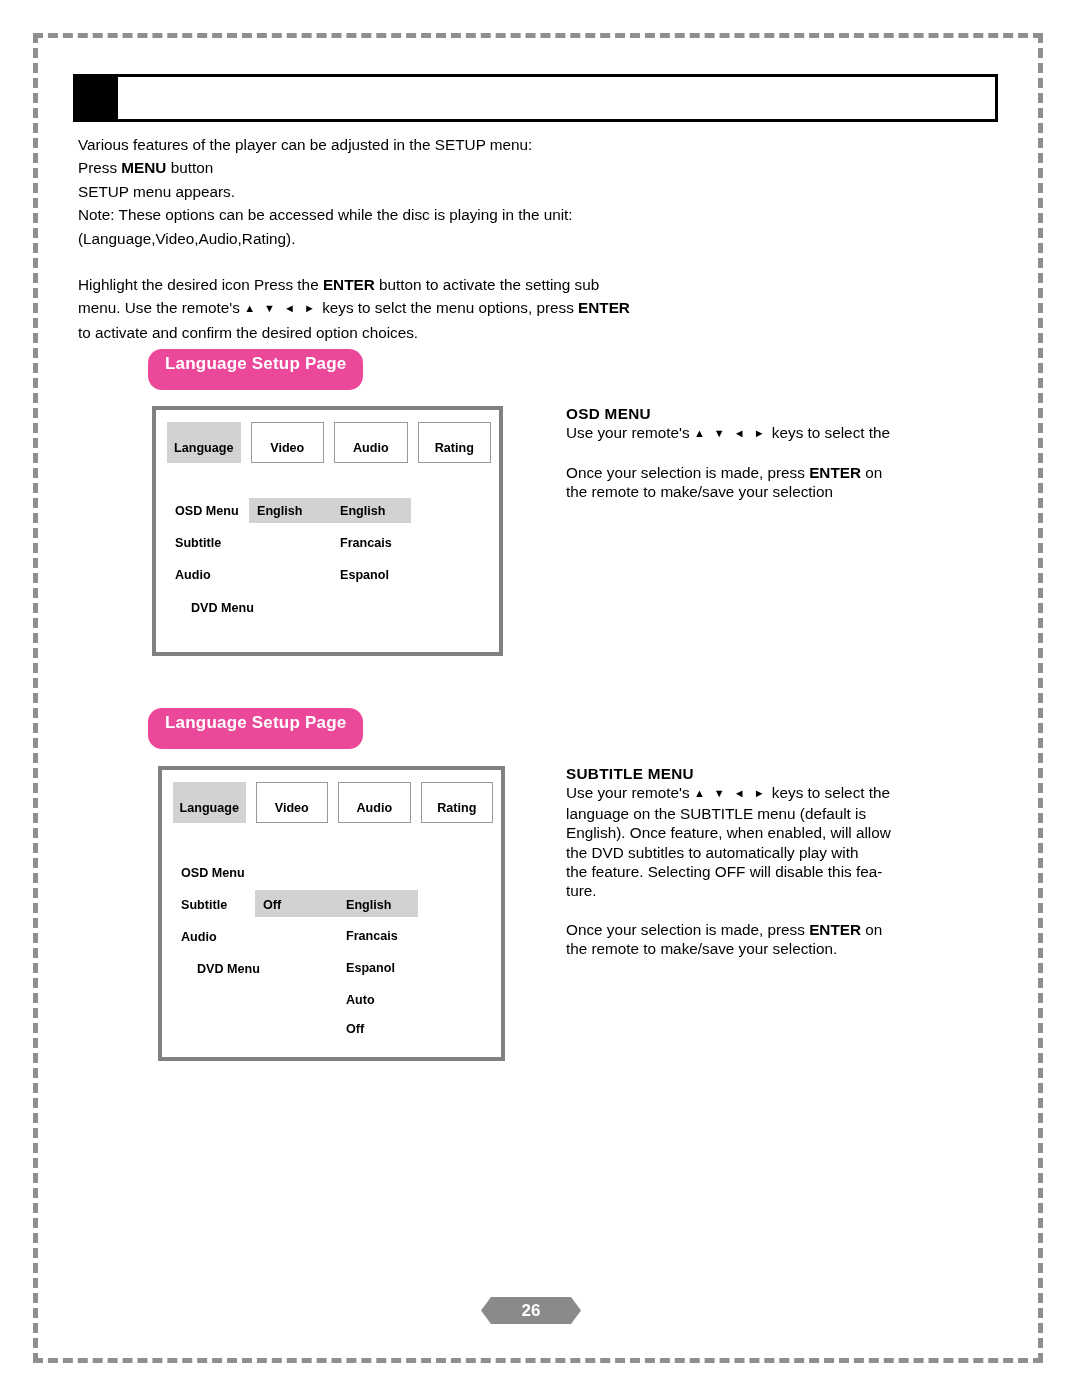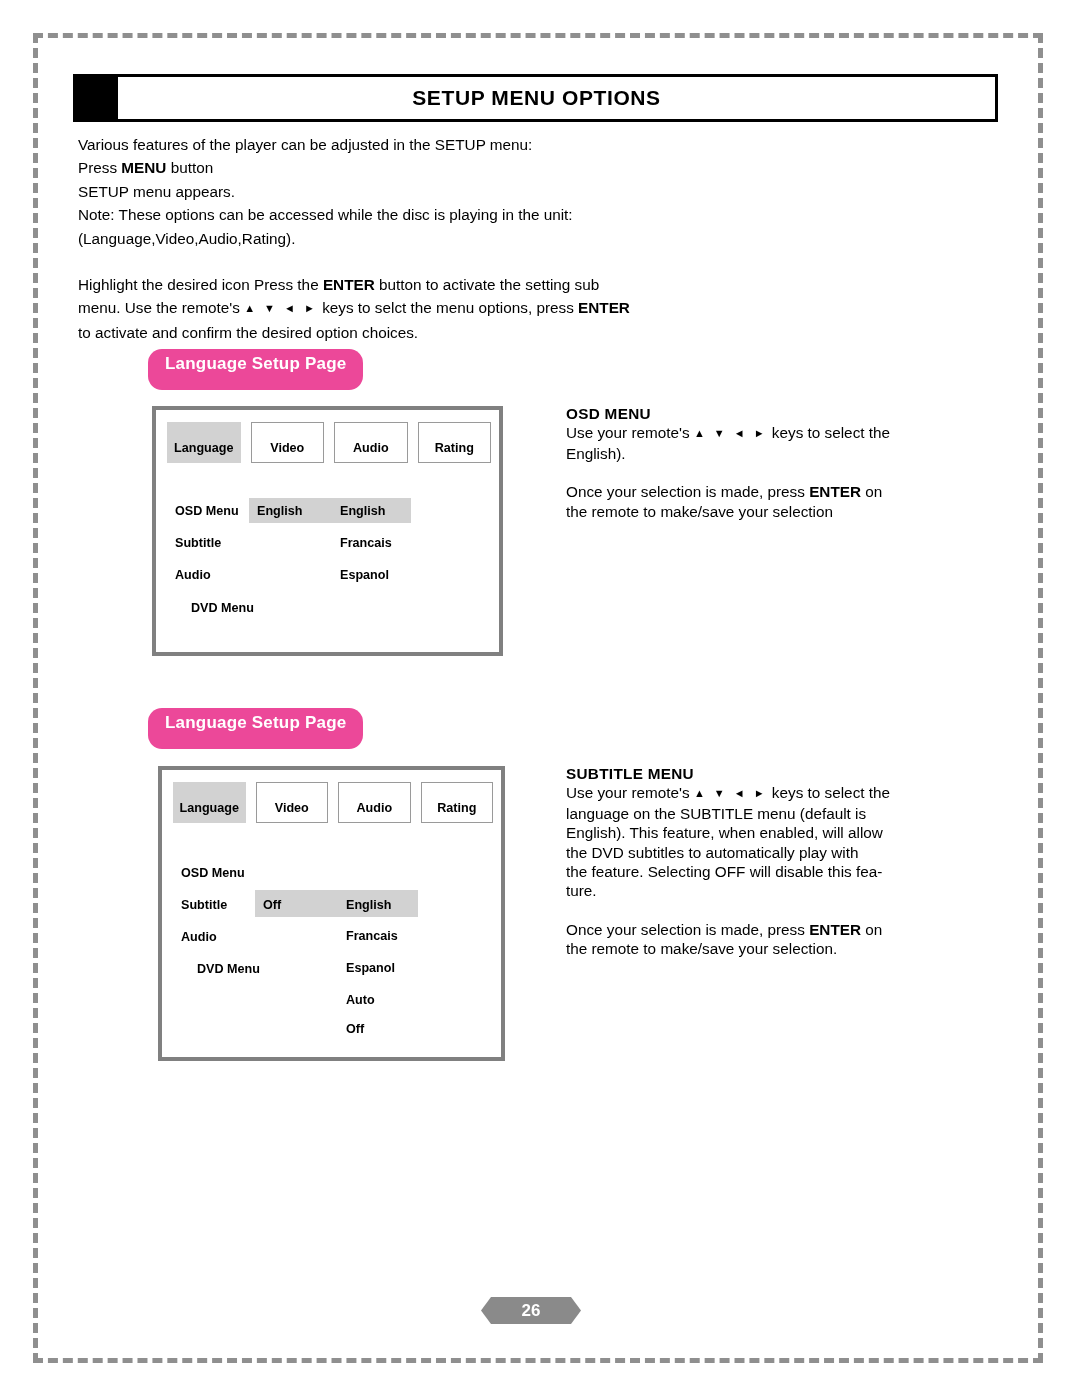--- a/index.html
+++ b/index.html
@@ -179,21 +179,20 @@
     clip-path: polygon(10% 0%, 90% 0%, 100% 50%, 90% 100%, 10% 100%, 0% 50%);
   }
 </style>
 </head>
 <body>
 
 <div class="dashed-frame"></div>
 
 <div class="title-bar">
   <div class="title-bar-block"></div>
-  <div class="title-bar-text">SETUP MENU OPTIONS</div>
 </div>
 
 <div class="intro">
   <p>Various features of the player can be adjusted in the SETUP menu:</p>
   <p><span>Press </span><span class="b">MENU</span><span> button</span></p>
   <p>SETUP menu appears.</p>
   <p>Note: These options can be accessed while the disc is playing in the unit:</p>
   <p>(Language,Video,Audio,Rating).</p>
   <div class="gap"></div>
   <p><span>Highlight the desired icon Press the </span><span class="b">ENTER</span><span> button to activate the setting sub</span></p>
@@ -223,21 +222,20 @@
 
     <div class="row col-right" style="top:94px;">English</div>
     <div class="row col-right" style="top:126px;">Francais</div>
     <div class="row col-right" style="top:158px;">Espanol</div>
   </div>
 </div>
 
 <div class="desc" id="desc-osd">
   <h3>OSD MENU</h3>
   <p><span>Use your remote's </span><span class="arrows">▲ ▼ ◄ ►</span><span> keys to select the</span></p>
-  <p>English).</p>
   <div class="gap"></div>
   <p><span>Once your selection is made, press </span><span class="b">ENTER</span><span> on</span></p>
   <p>the remote to make/save your selection</p>
 </div>
 
 <div class="pill" id="pill-2">Language Setup Page</div>
 
 <div class="menu-box" id="menu-box-2">
   <div class="tab-row">
     <div class="tab active">Language</div>
@@ -261,21 +259,21 @@
     <div class="row col-right" style="top:191px;">Espanol</div>
     <div class="row col-right" style="top:223px;">Auto</div>
     <div class="row col-right" style="top:252px;">Off</div>
   </div>
 </div>
 
 <div class="desc" id="desc-sub">
   <h3>SUBTITLE MENU</h3>
   <p><span>Use your remote's </span><span class="arrows">▲ ▼ ◄ ►</span><span> keys to select the</span></p>
   <p>language on the SUBTITLE menu (default is</p>
-  <p>English). This feature, when enabled, will allow</p>
+  <p>English). Once feature, when enabled, will allow</p>
   <p>the DVD subtitles to automatically play with</p>
   <p>the feature. Selecting OFF will disable this fea-</p>
   <p>ture.</p>
   <div class="gap"></div>
   <p><span>Once your selection is made, press </span><span class="b">ENTER</span><span> on</span></p>
   <p>the remote to make/save your selection.</p>
 </div>
 
 <div class="page-num">26</div>
 

